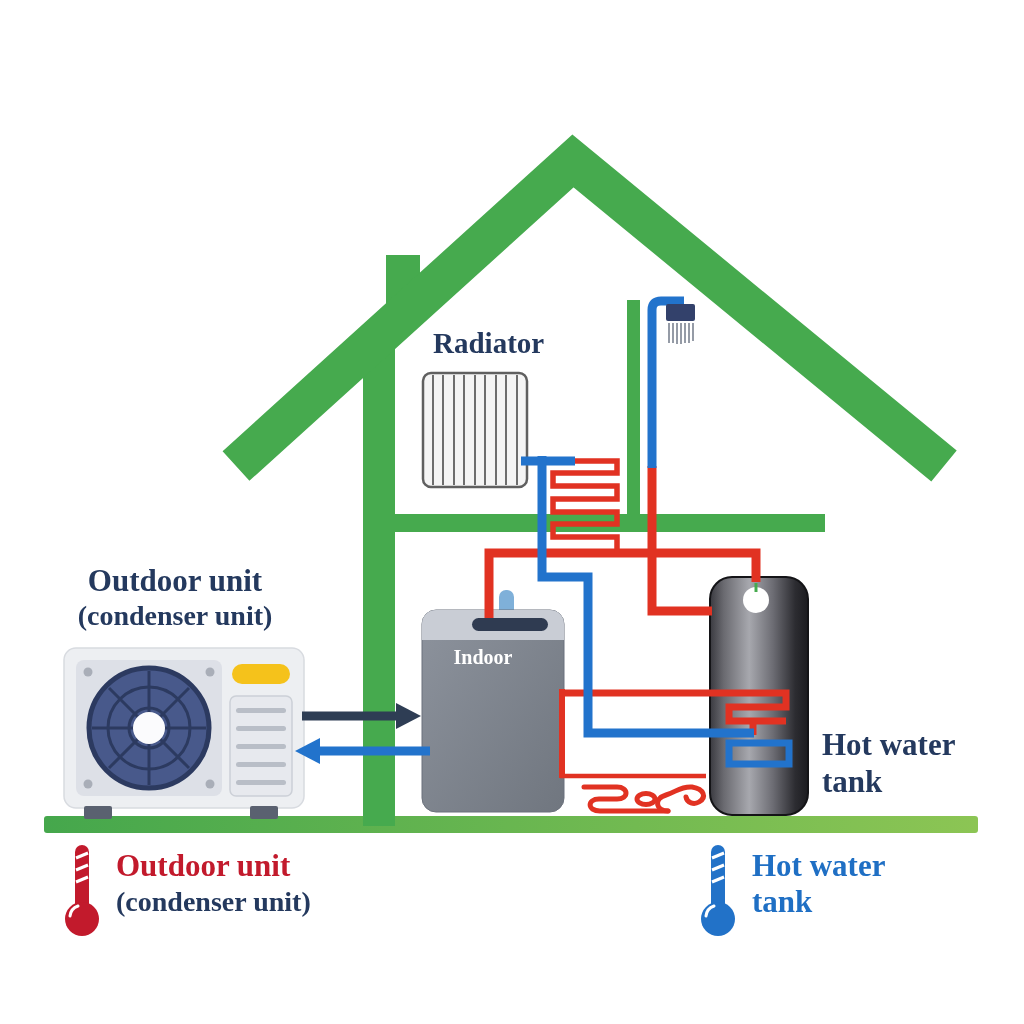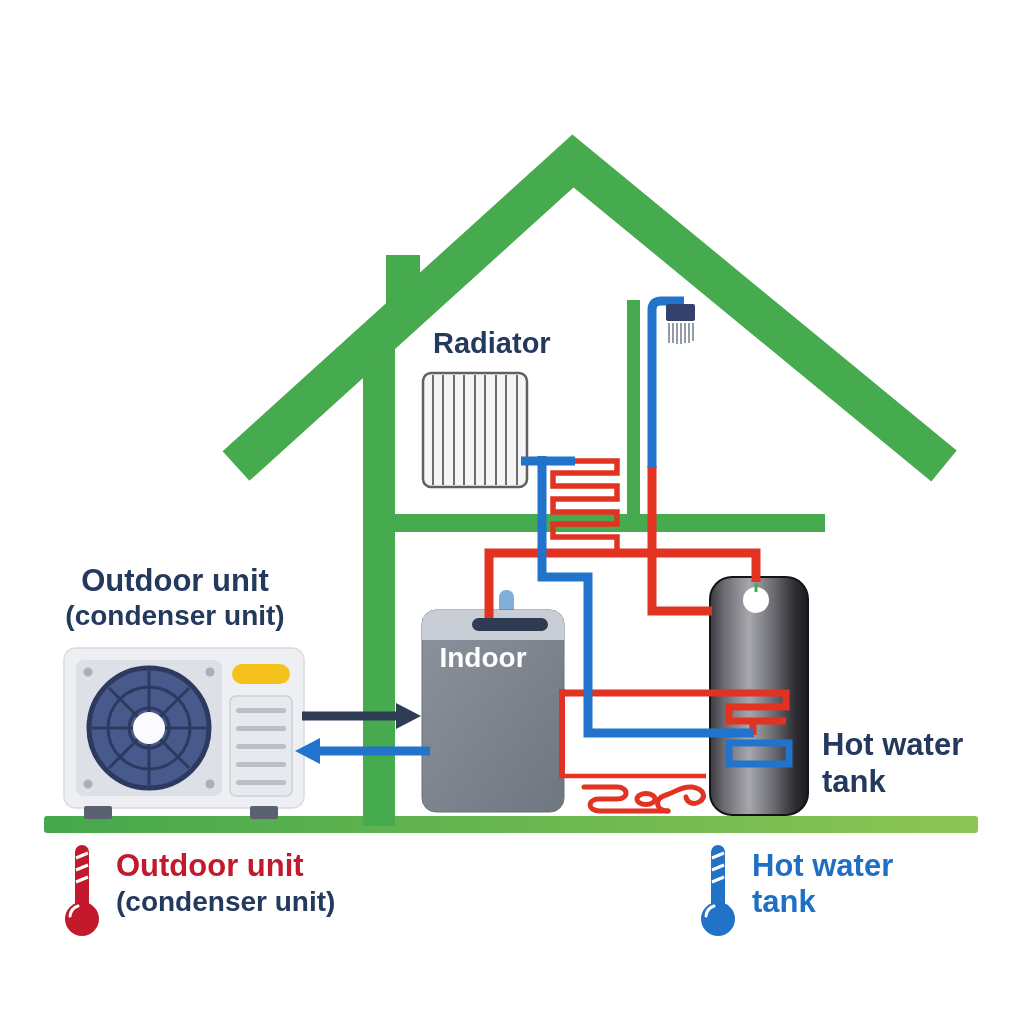--- a/index.html
+++ b/index.html
@@ -1,27 +1,27 @@
 <!DOCTYPE html>
 <html><head>
 <meta charset="utf-8">
 <style>
   html,body{margin:0;padding:0;background:#fff;}
   .canvas{position:relative;width:1024px;height:1024px;background:#ffffff;overflow:hidden;
-          font-family:Liberation Sans, sans-serif;}
+          font-family:Liberation Serif, serif;}
   .canvas svg.diagram{position:absolute;left:0;top:0;}
   .lbl{position:absolute;color:#24395e;font-weight:700;white-space:nowrap;}
   .title{left:50%;top:66px;transform:translateX(-50%);font-size:45px;font-weight:800;
          letter-spacing:-0.5px;white-space:nowrap;}
   .radiator-lbl{left:433px;top:327px;font-size:29px;}
   .underfloor-lbl{left:833px;top:487px;font-size:30px;line-height:35px;}
   .outdoor-lbl{left:58px;top:563px;width:234px;text-align:center;font-size:31px;line-height:35px;}
   .outdoor-lbl .sub{font-size:28px;font-weight:600;}
   .indoor-lbl{left:422px;top:641px;width:122px;text-align:center;color:#ffffff;
-              font-size:28px;line-height:33px;}
+              font-size:20px;line-height:33px;}
   .hotwater-lbl{left:822px;top:726px;font-size:31px;line-height:37px;}
   .legend{position:absolute;display:flex;align-items:flex-start;gap:12px;}
   .legend-left{left:60px;top:842px;}
   .legend-right{left:696px;top:842px;}
   .legend .txt{line-height:36px;padding-top:6px;}
   .legend-left .l1{color:#c21a2c;font-size:31px;font-weight:800;}
   .legend-left .l2{color:#24395e;font-size:28px;font-weight:600;}
   .legend-right .l1,.legend-right .l2{color:#1f6fc4;font-size:31px;font-weight:800;}
 </style>
 </head>

